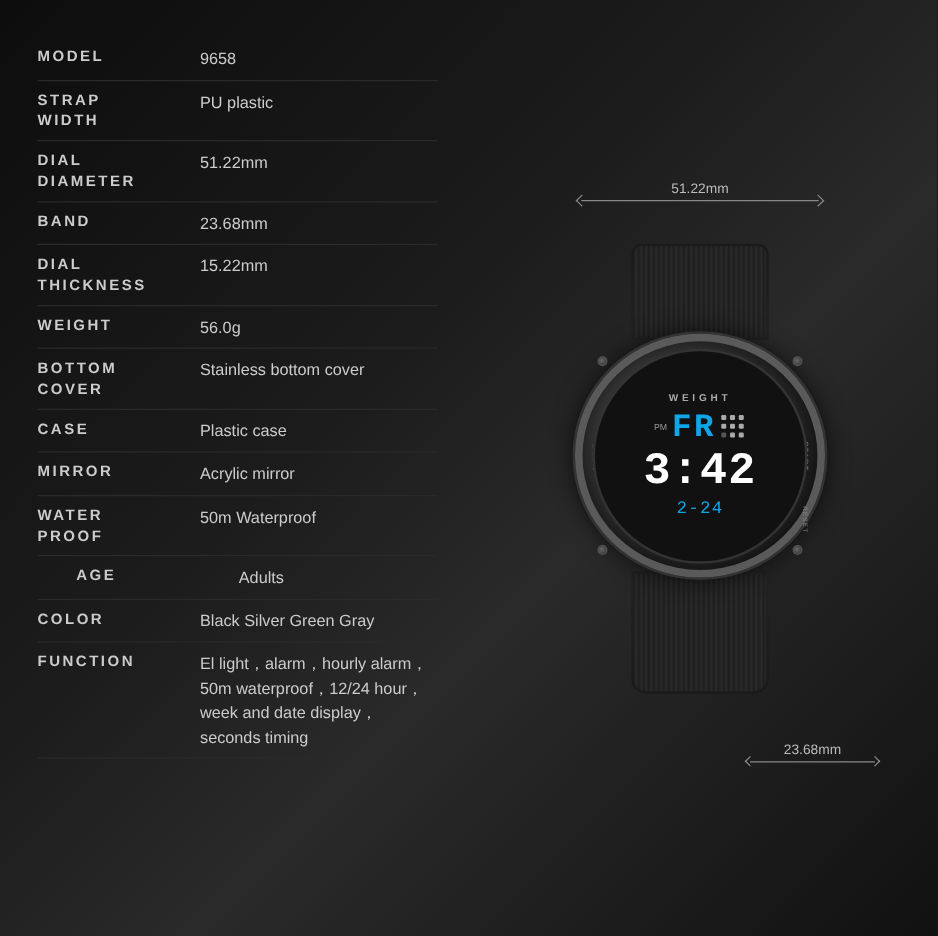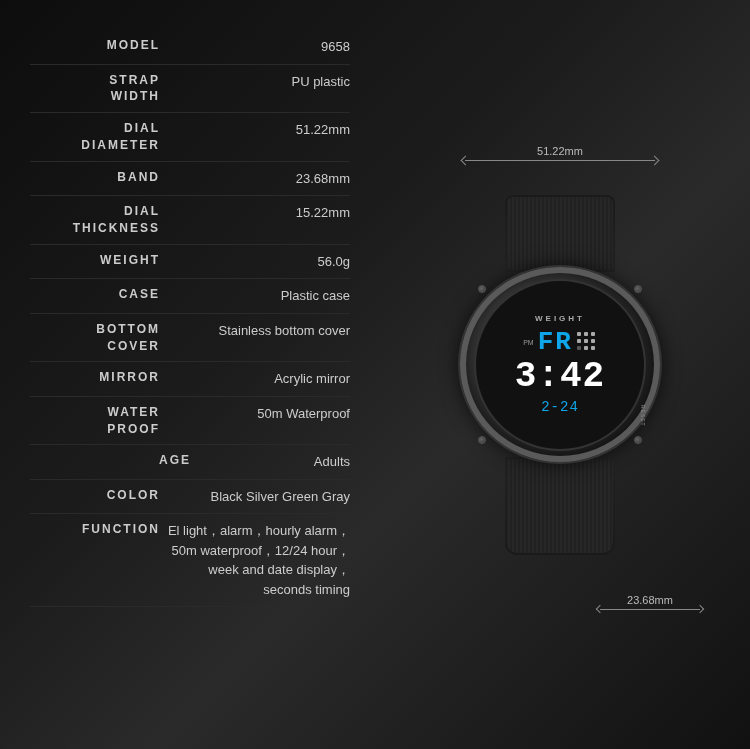--- a/index.html
+++ b/index.html
@@ -19,21 +19,20 @@
       background: linear-gradient(135deg, #0d0d0d 0%, #1c1c1c 40%, #2a2a2a 60%, #111 100%);
       z-index: 0;
     }
 
     .content-wrapper {
       position: relative;
       z-index: 1;
       display: flex;
       width: 100%;
       height: 100%;
-      text-align: right;
     }
 
     
     .specs-panel {
       width: 370px;
       padding: 30px 20px 20px 30px;
       display: flex;
       flex-direction: column;
       gap: 0;
     }
@@ -288,27 +287,27 @@
       <div class="spec-row">
         <div class="spec-label" style="white-space: pre-line;">DIAL
 THICKNESS</div>
         <div class="spec-value" style="white-space: pre-line;">15.22mm</div>
       </div>
       <div class="spec-row">
         <div class="spec-label" style="white-space: pre-line;">WEIGHT</div>
         <div class="spec-value" style="white-space: pre-line;">56.0g</div>
       </div>
       <div class="spec-row">
-        <div class="spec-label" style="white-space: pre-line;">CASE</div>
-        <div class="spec-value" style="white-space: pre-line;">Plastic case</div>
-      </div>
-      <div class="spec-row">
         <div class="spec-label" style="white-space: pre-line;">BOTTOM
 COVER</div>
         <div class="spec-value" style="white-space: pre-line;">Stainless bottom cover</div>
+      </div>
+      <div class="spec-row">
+        <div class="spec-label" style="white-space: pre-line;">CASE</div>
+        <div class="spec-value" style="white-space: pre-line;">Plastic case</div>
       </div>
       <div class="spec-row">
         <div class="spec-label" style="white-space: pre-line;">MIRROR</div>
         <div class="spec-value" style="white-space: pre-line;">Acrylic mirror</div>
       </div>
       <div class="spec-row">
         <div class="spec-label" style="white-space: pre-line;">WATER
 PROOF</div>
         <div class="spec-value" style="white-space: pre-line;">50m Waterproof</div>
       </div>

